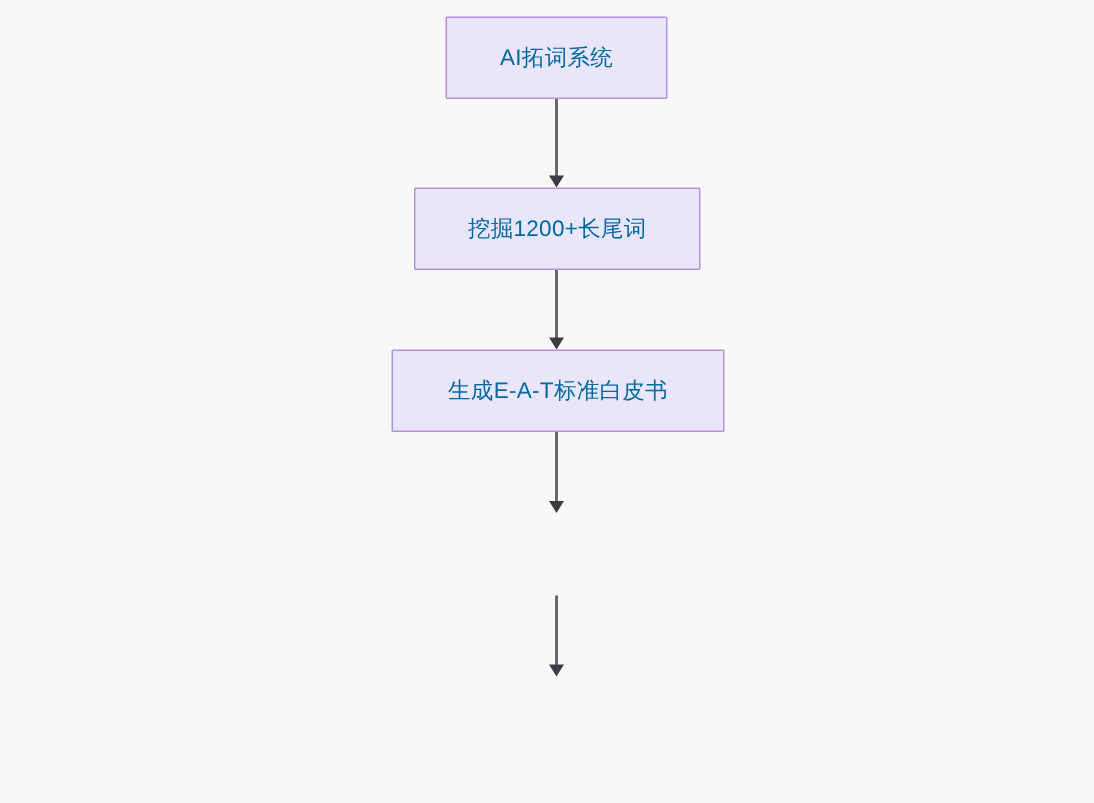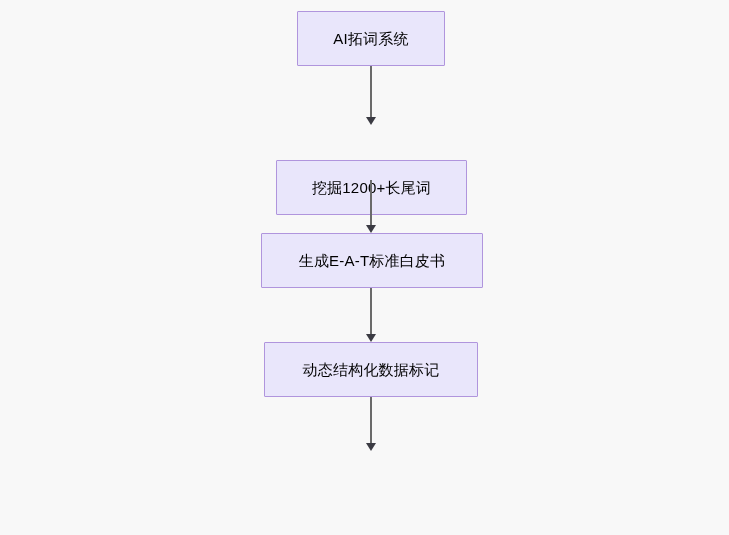--- a/index.html
+++ b/index.html
@@ -23,21 +23,21 @@
     box-sizing: border-box;
     background: #e9e6fb;
     border: 1.6px solid #b095dd;
     display: flex;
     align-items: center;
     justify-content: center;
     border-radius: 1px;
   }
   .node-label {
     font-size: 15px;
-    color: #000000;
+    color: #0369a1;
     line-height: 1;
     white-space: nowrap;
     letter-spacing: 0.2px;
   }
   .connector {
     position: absolute;
     width: 14px;
     display: flex;
     flex-direction: column;
     align-items: center;
@@ -63,41 +63,38 @@
 
   <div class="node" id="node-1" style="left: 297px; top: 11px; width: 148px; height: 55px;">
     <span class="node-label">AI拓词系统</span>
   </div>
 
   <div class="connector" id="conn-1" style="left: 364px; top: 66px; height: 59px;">
     <div class="shaft"></div>
     <div class="head"></div>
   </div>
 
-  <div class="node" id="node-2" style="left: 276px; top: 125px; width: 191px; height: 55px; margin-top: 35px;">
+  <div class="node" id="node-2" style="left: 276px; top: 125px; width: 191px; height: 55px;">
     <span class="node-label">挖掘1200+长尾词</span>
   </div>
 
   <div class="connector" id="conn-2" style="left: 364px; top: 180px; height: 53px;">
     <div class="shaft"></div>
     <div class="head"></div>
   </div>
 
   <div class="node" id="node-3" style="left: 261px; top: 233px; width: 222px; height: 55px;">
     <span class="node-label">生成E-A-T标准白皮书</span>
   </div>
 
   <div class="connector" id="conn-3" style="left: 364px; top: 288px; height: 54px;">
     <div class="shaft"></div>
     <div class="head"></div>
   </div>
 
-  <div class="node" id="node-4" style="left: 264px; top: 342px; width: 214px; height: 55px;">
-    <span class="node-label">动态结构化数据标记</span>
-  </div>
 
   <div class="connector" id="conn-4" style="left: 364px; top: 397px; height: 54px;">
     <div class="shaft"></div>
     <div class="head"></div>
   </div>
 
 
 </div>
 
 </body></html>

